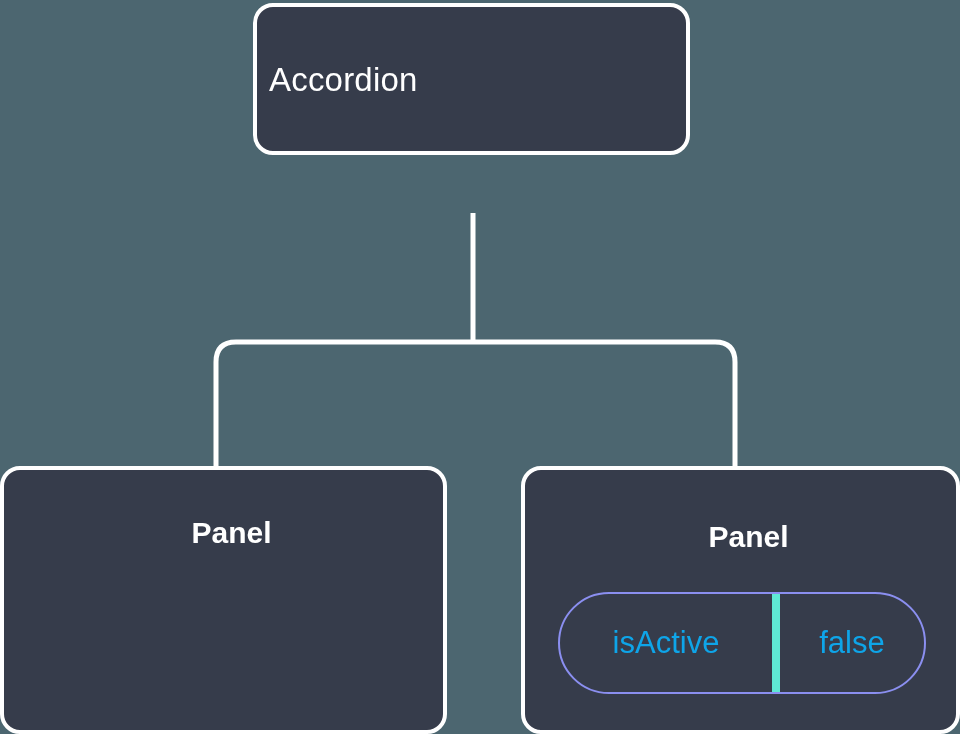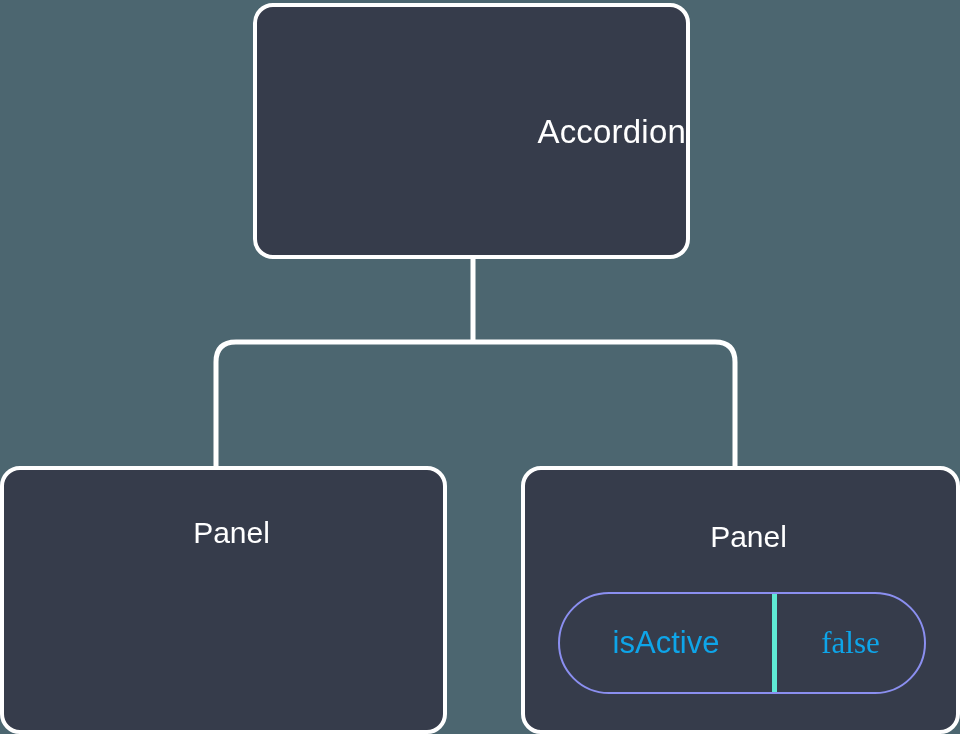--- a/index.html
+++ b/index.html
@@ -36,24 +36,24 @@
     background: #363c4b;
     border: 4px solid #ffffff;
     border-radius: 20px;
     box-sizing: border-box;
   }
 
   .root-card {
     left: 253px;
     top: 3px;
     width: 437px;
-    height: 256px;
+    height: 152px;
     display: flex;
     align-items: center;
-    justify-content: flex-end;
+    justify-content: flex-start;
     padding-left: 12px;
   }
   .root-title {
     color: #ffffff;
     font-size: 33px;
     font-weight: 400;
     letter-spacing: 0.2px;
     line-height: 1;
   }
 
@@ -66,21 +66,21 @@
   .panel-card.right { left: 521px; width: 439px; }
 
   .panel-title {
     position: absolute;
     left: 16px;
     right: 0;
     top: 48px;
     text-align: center;
     color: #ffffff;
     font-size: 30px;
-    font-weight: 400;
+    font-weight: 700;
     line-height: 1;
   }
   .panel-card.right .panel-title { top: 52px; }
 
   
   .prop-pill {
     position: absolute;
     display: flex;
     align-items: stretch;
     box-sizing: border-box;
@@ -102,22 +102,21 @@
     border: 2px solid #8b8ff0;
   }
   .prop-pill.plain .cell {
     color: #0ea5e9;
     font-size: 31px;
     font-weight: 400;
   }
   .prop-pill.plain .cell.key   { flex: 0 0 212px; }
   .prop-pill.plain .cell.value {
     flex: 1 1 auto;
-    border-left: 5px solid #5eead4;
-    font-family: Liberation Serif, serif;
+    border-left: 8px solid #5eead4;
   }
 </style>
 </head>
 <body>
 
 <div id="stage">
 
   <svg id="connectors" viewBox="0 0 960 734" width="960" height="734">
 
     <path d="M 473 213 L 473 342" fill="none" stroke="#ffffff" stroke-width="5" stroke-linecap="butt"></path>

